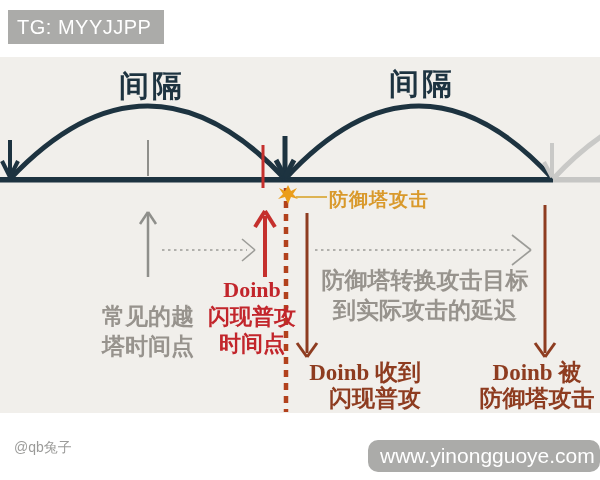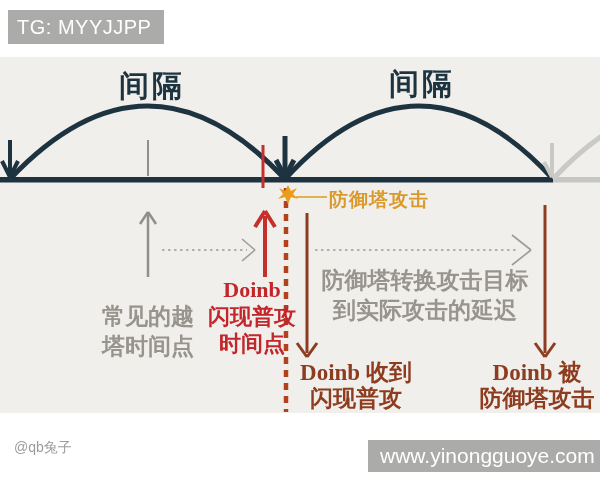--- a/index.html
+++ b/index.html
@@ -10,39 +10,39 @@
   .diagram-bg { position:absolute; left:0; top:57px; width:600px; height:356px;
                 background:#f1efeb; }
 
   svg.marks { position:absolute; left:0; top:0; width:600px; height:480px; }
 
   .banner { position:absolute; background:#ababa9; color:#ffffff; display:flex;
             align-items:center; }
   .banner-top { left:8px; top:10px; width:156px; height:34px; font-size:20px;
                 padding-left:9px; letter-spacing:0.5px; }
   .banner-bottom { left:368px; top:440px; width:232px; height:32px; font-size:21px;
-                   padding-left:12px; }
+                   padding-left:12px;border-radius:10px; }
 
   .txt { position:absolute; font-family:"Liberation Serif", serif; }
   .interval { width:90px; text-align:center; font-size:30px; font-weight:bold;
               color:#1d3340; letter-spacing:3px; }
   .interval-1 { left:107px; top:66px; }
   .interval-2 { left:377px; top:64px; }
 
   .gray-note { color:#97938d; font-size:23px; text-align:center; line-height:1.32;
                font-weight:bold; }
   .common-dive { left:78px; top:282px; width:140px;margin-top:20px; }
   .tower-delay { left:302px; top:266px; width:246px; }
 
   .red-note { color:#c2252b; font-weight:bold; text-align:center; font-size:22px;
               line-height:1.22; }
   .flash-timing { left:190px; top:277px; width:124px; }
 
   .brown-note { color:#8e3c20; font-weight:bold; font-size:23px; line-height:1.12; }
-  .alert-note { left:291px; top:360px; width:130px; text-align:center; }
+  .alert-note { left:291px; top:360px; width:130px; text-align:right; }
   .attacked-note { left:462px; top:360px; width:150px; text-align:center; }
 
   .windup { left:329px; top:187px; font-size:19px; font-weight:bold; color:#d9992b;
             letter-spacing:1px; }
 
   .artist { left:14px; top:392px; font-size:14px; color:#9b9b99;
             font-family:"Liberation Sans", sans-serif;margin-top:47px; }
 
   .line { display:block; }
 </style>

